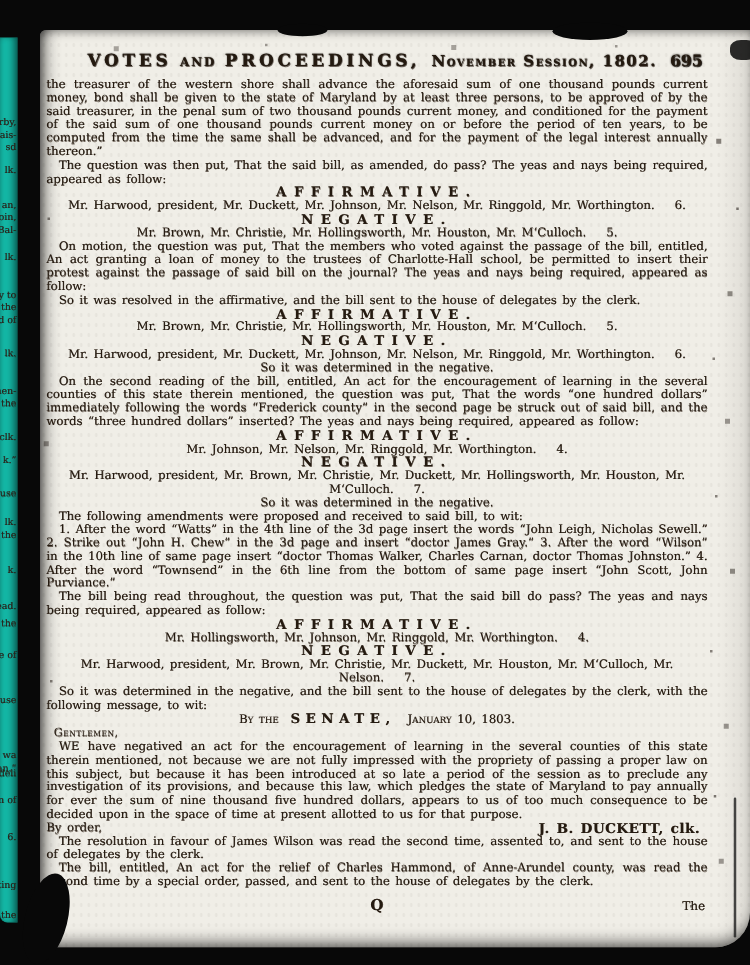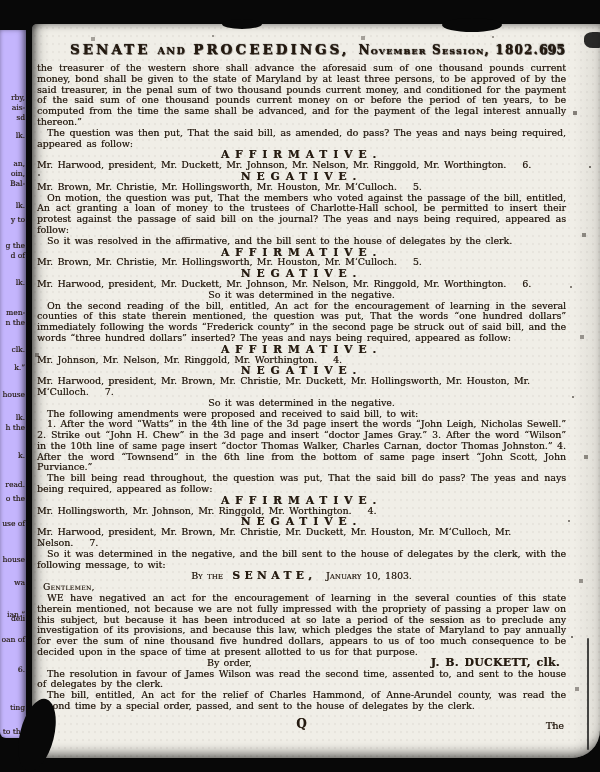--- a/index.html
+++ b/index.html
@@ -5,22 +5,22 @@
   html,body{margin:0;padding:0;}
   body{
     width:600px;height:772px;overflow:hidden;position:relative;
     background:#080808;
     font-family:"DejaVu Serif","Liberation Serif",serif;
   }
   .scan{position:absolute;inset:0;background:#080808;}
 
   
   .facing{
-    position:absolute;left:0;top:30px;bottom:34px;width:26px;
-    background:#c4b5fd;
+    position:absolute;left:0;top:30px;bottom:34px;width:14px;
+    background:#14b8a6;
     box-shadow:inset -5px 0 7px -3px rgba(0,0,0,.65), inset 2px 0 4px -2px rgba(0,0,0,.35);
     border-bottom-left-radius:6px;
     overflow:hidden;
   }
   .frag{
     position:absolute;right:1px;white-space:nowrap;
     font-size:7.5px;color:#2a2119;line-height:8px;
     text-shadow:.3px .3px 0 rgba(40,25,15,.6);
   }
 
@@ -65,28 +65,28 @@
     word-spacing:1.4px;
     text-shadow:.3px .3px .3px rgba(35,20,8,.65);
   }
   .pagebody p{margin:0;}
   .ind{text-indent:10px;}
   .vh{
     text-align:center;font-weight:bold;
     font-size:10.6px;letter-spacing:6px;padding-left:0;
     line-height:10.8px;
   }
-  .names{text-align:left;}
+  .names{text-align:center;}
   .names .cnt{margin-left:16px;}
   .centerline{text-align:center;}
   .senate-line{text-align:center;white-space:nowrap;}
   .sc{font-variant:small-caps;}
   .senate-word{letter-spacing:4.5px;font-weight:600;font-size:10.6px;margin:0 5px;}
   .salutation{font-variant:small-caps;font-size:9px;margin-left:6px;letter-spacing:.4px;}
-  .order-line{display:flex;justify-content:space-between;padding-left:170px;padding-right:6px;}
+  .order-line{display:flex;justify-content:space-between;padding-right:6px;}
   .clerk-sig{font-size:10.8px;font-weight:bold;letter-spacing:.4px;}
   .sigline{position:relative;text-align:center;margin-top:7px;font-size:12px;font-weight:bold;}
   .catchword{position:absolute;right:2px;top:2px;font-weight:normal;font-size:9.6px;}
 
   
   .top-blob{position:absolute;background:#080808;border-radius:50%;}
   .b1{top:-6px;left:410px;width:60px;height:14px;}
   .b2{top:-5px;left:190px;width:40px;height:10px;}
   .b3{top:8px;right:-6px;width:22px;height:16px;opacity:.85;border-radius:40%;}
   .corner-blob{position:absolute;left:-12px;bottom:-14px;width:34px;height:74px;
@@ -123,57 +123,57 @@
 
   <div class="facing">
     <span class="frag" style="top:64px">rby,</span>
     <span class="frag" style="top:74px">ais-</span>
     <span class="frag" style="top:84px">sd</span>
     <span class="frag" style="top:102px">lk.</span>
     <span class="frag" style="top:130px">an,</span>
     <span class="frag" style="top:140px">oin,</span>
     <span class="frag" style="top:150px">Bal-</span>
     <span class="frag" style="top:172px">lk.</span>
-    <span class="frag" style="top:186px">y to</span>
+    <span class="frag" style="top:202px">y to</span>
     <span class="frag" style="top:212px">g the</span>
     <span class="frag" style="top:222px">d of</span>
     <span class="frag" style="top:249px">lk.</span>
     <span class="frag" style="top:279px">men-</span>
     <span class="frag" style="top:289px">n the</span>
     <span class="frag" style="top:316px">clk.</span>
     <span class="frag" style="top:334px">k.”</span>
     <span class="frag" style="top:361px">house</span>
     <span class="frag" style="top:384px">lk.</span>
     <span class="frag" style="top:394px">h the</span>
     <span class="frag" style="top:422px">k.</span>
     <span class="frag" style="top:451px">read.</span>
     <span class="frag" style="top:465px">o the</span>
     <span class="frag" style="top:490px">use of</span>
     <span class="frag" style="top:526px">house</span>
-    <span class="frag" style="top:549px">wa</span>
+    <span class="frag" style="top:570px">wa</span>
     <span class="frag" style="top:585px">deli</span>
     <span class="frag" style="top:581px">ian.”</span>
     <span class="frag" style="top:606px">oan of</span>
     <span class="frag" style="top:636px">6.</span>
     <span class="frag" style="top:674px">ting</span>
     <span class="frag" style="top:698px">to the</span>
 
   </div>
 
   <div class="page">
     <div class="top-blob b1"></div>
     <div class="top-blob b2"></div>
     <div class="top-blob b3"></div>
     <div class="corner-blob"></div>
     <div class="edge-line"></div>
     <div class="specks"></div>
 
     <div class="running-head">
       <span class="rh-title">
-        <span class="w-votes">SENATE</span>
+        <span class="w-votes">VOTES</span>
         <span class="w-and">AND</span>
         <span class="w-proc">PROCEEDINGS,</span>
         <span class="w-session">November Session, 1802.</span>
       </span>
       <span class="rh-page">695</span>
     </div>
 
     <div class="pagebody">
       <p class="just">the treasurer of the western shore shall advance the aforesaid sum of one thousand pounds current money, bond shall be given to the state of Maryland by at least three persons, to be approved of by the said treasurer, in the penal sum of two thousand pounds current money, and conditioned for the payment of the said sum of one thousand pounds current money on or before the period of ten years, to be computed from the time the same shall be advanced, and for the payment of the legal interest annually thereon.”</p>
       <p class="ind">The question was then put, That the said bill, as amended, do pass? The yeas and nays being required, appeared as follow:</p>

